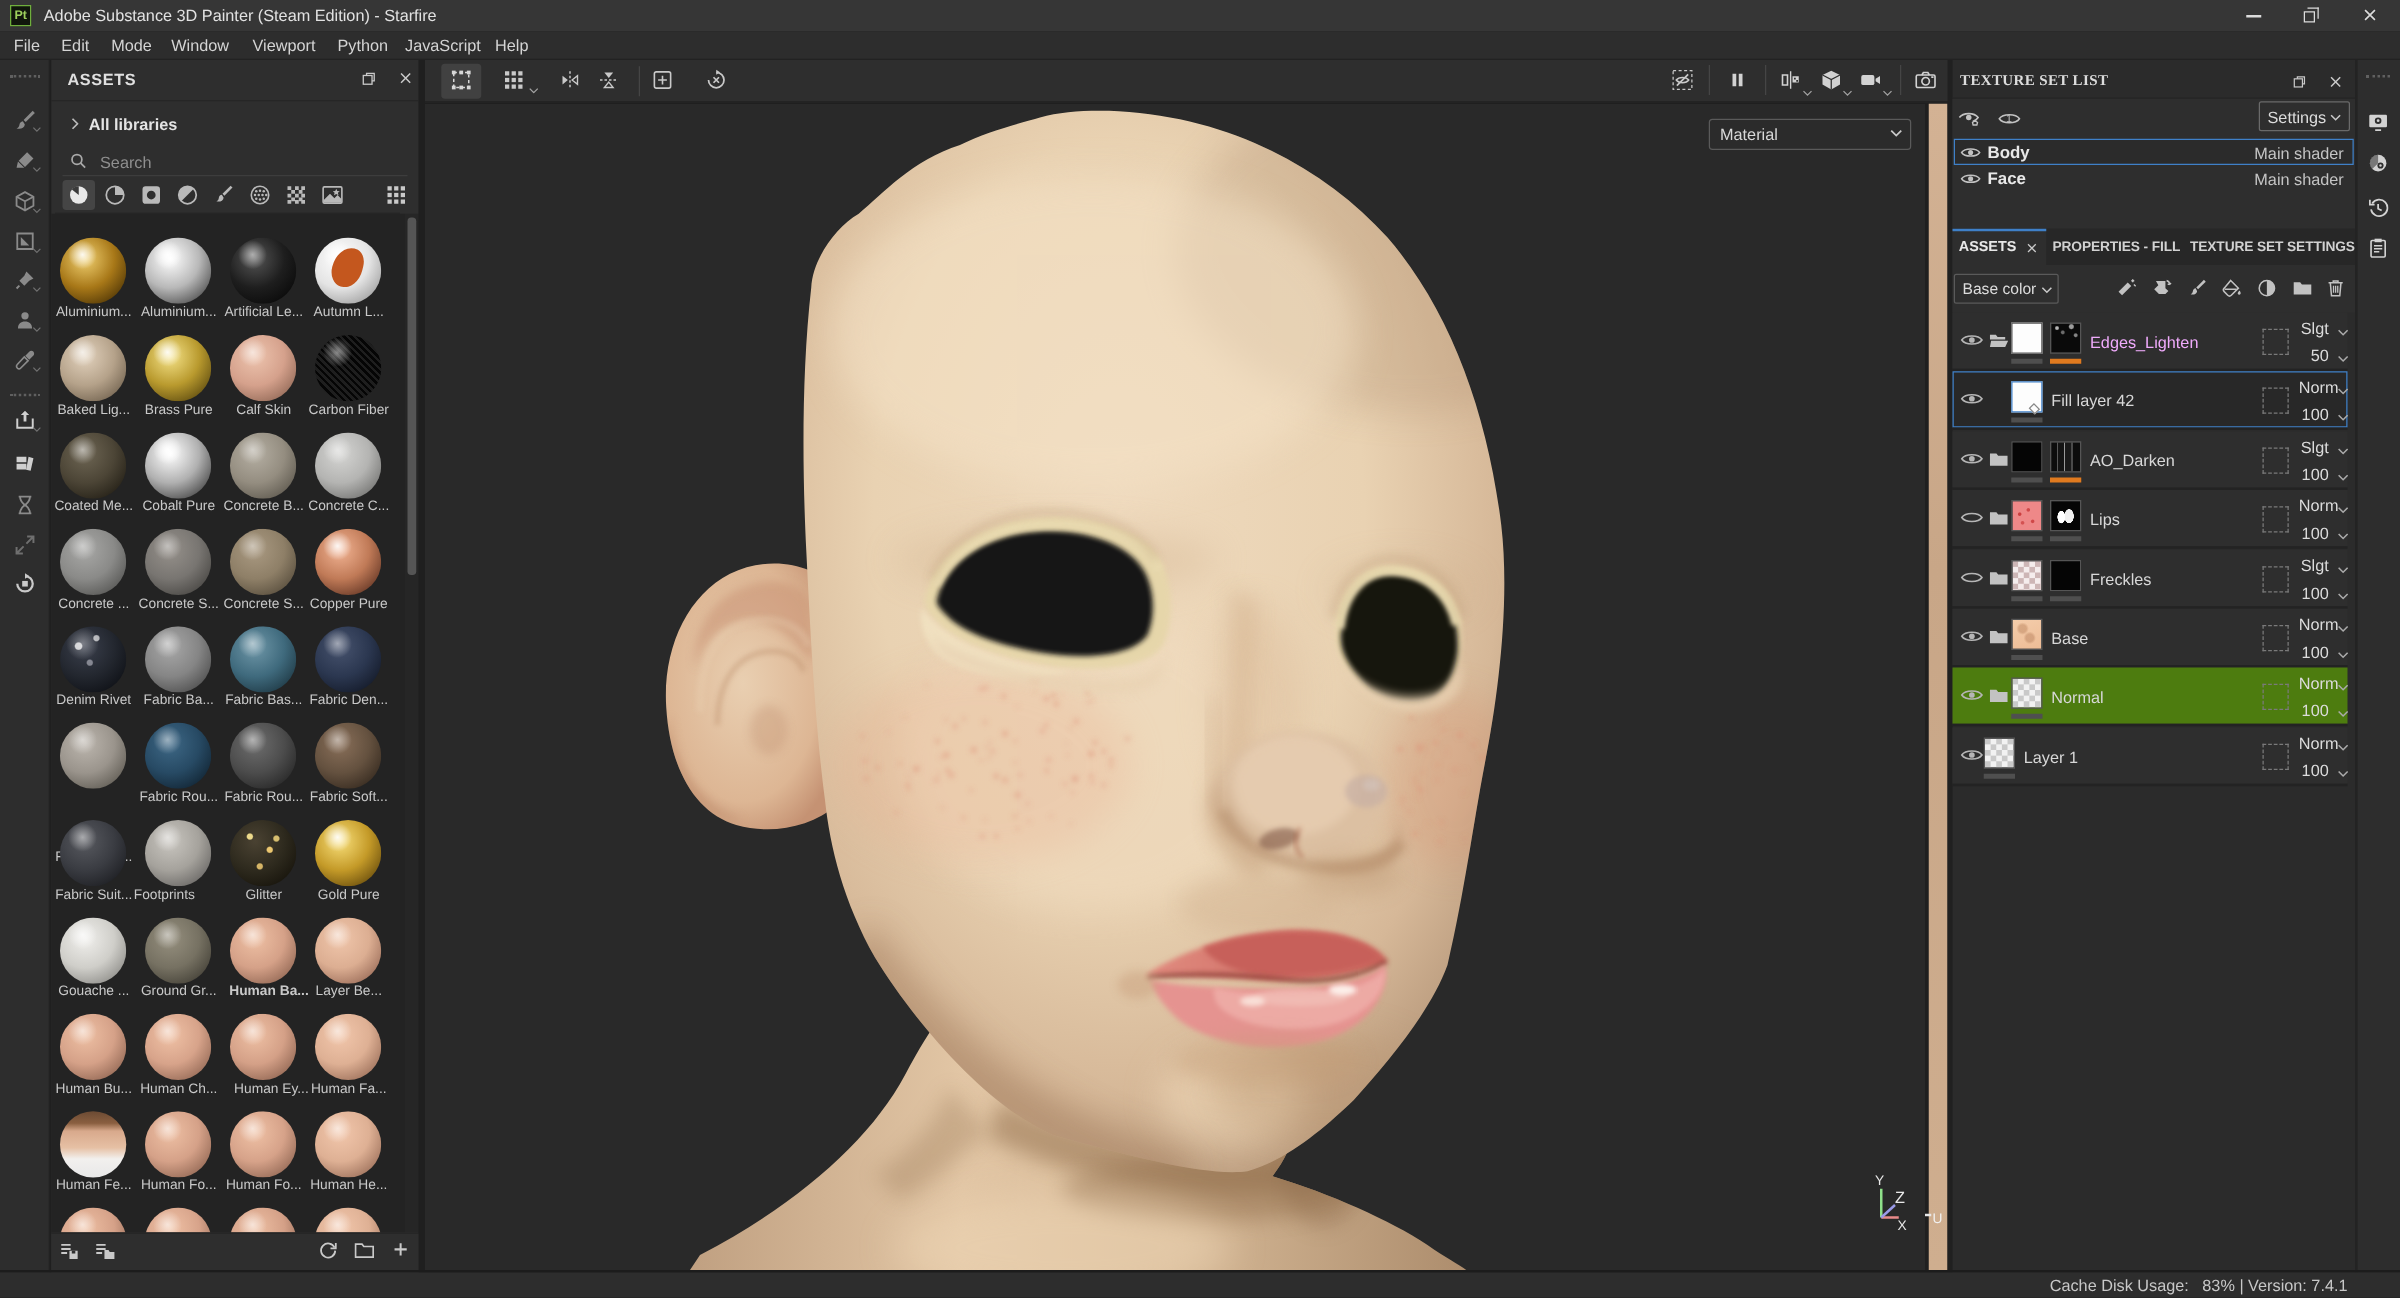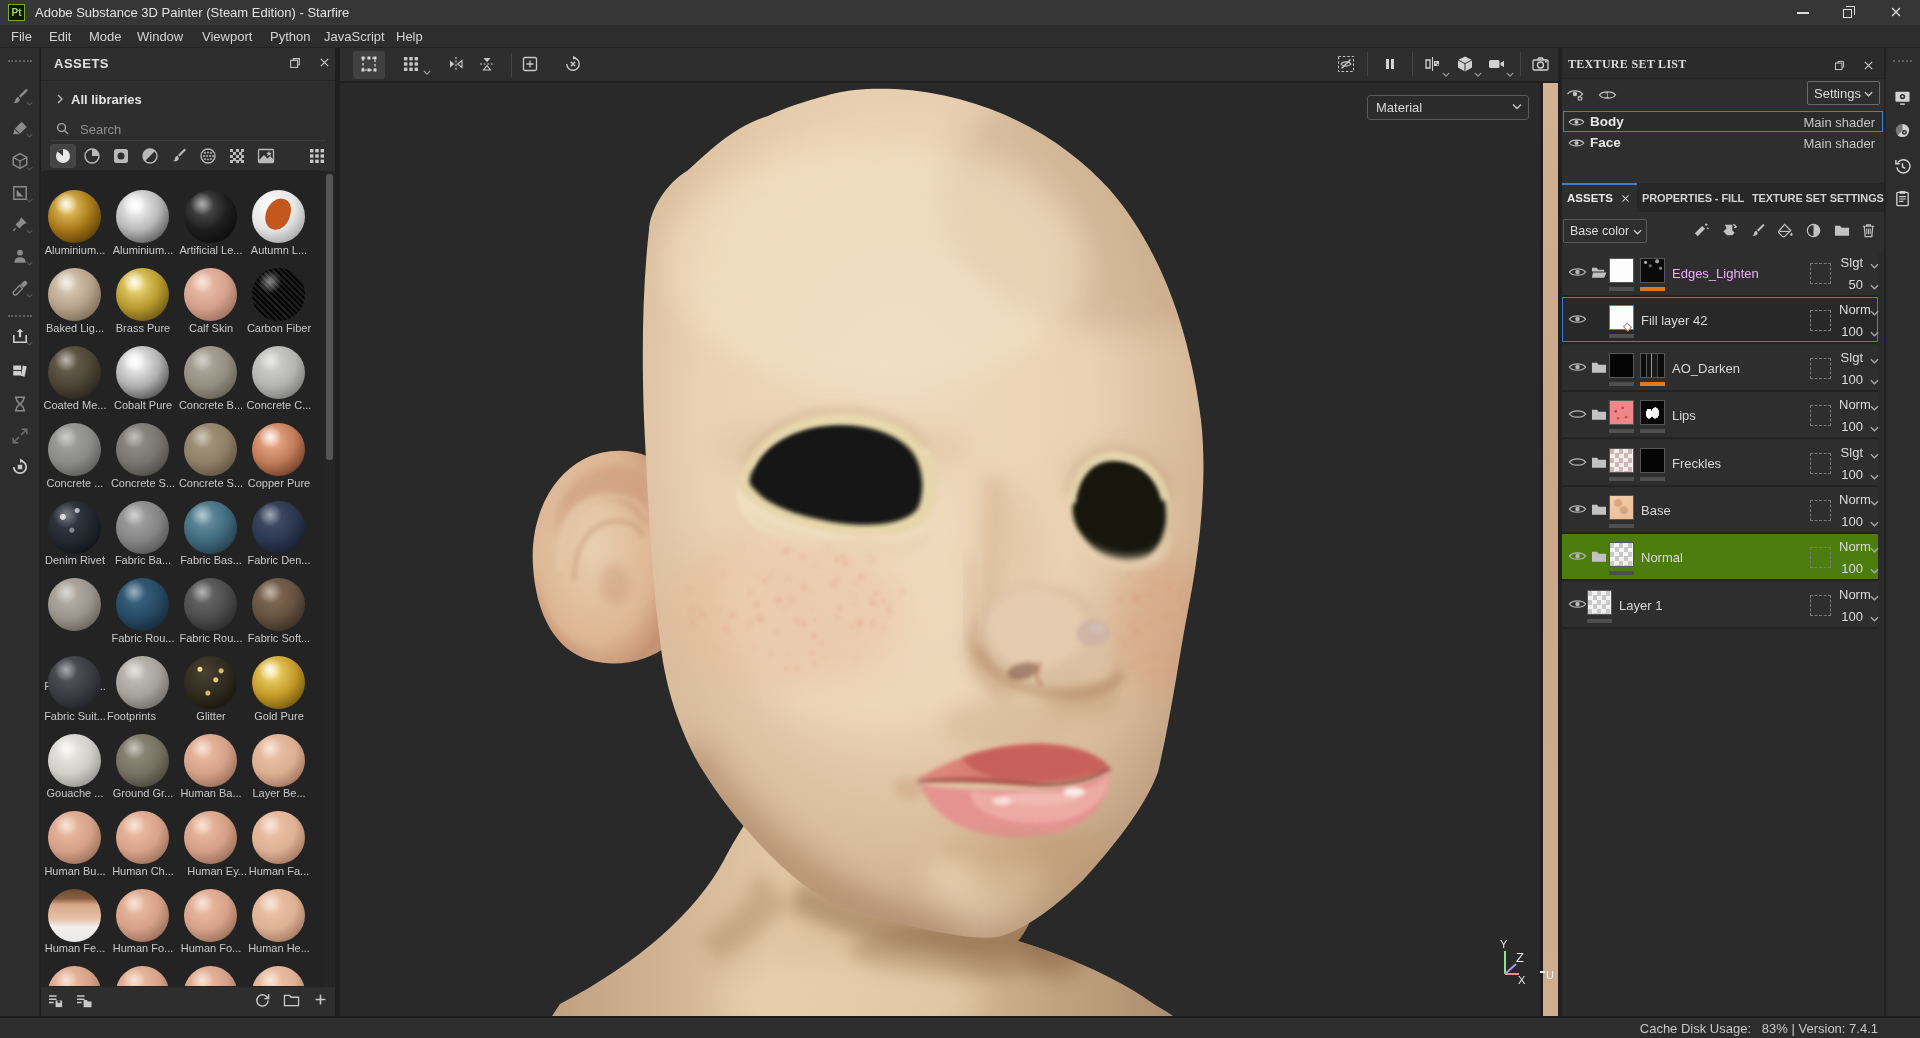--- a/index.html
+++ b/index.html
@@ -322,21 +322,21 @@
 <div style="position:absolute;left:107px;top:710px;width:72px;text-align:left;font-size:11px;color:#c9c9c9;white-space:nowrap;overflow:hidden;">Footprints</div>
 <div style="position:absolute;left:184px;top:656px;width:53px;height:53px;border-radius:50%;background: radial-gradient(circle at 30% 25%, rgba(255,235,150,0.9) 0 2px, rgba(0,0,0,0) 3px),radial-gradient(circle at 60% 45%, rgba(255,215,120,0.9) 0 2px, rgba(0,0,0,0) 3px),radial-gradient(circle at 45% 70%, rgba(255,215,120,0.8) 0 2px, rgba(0,0,0,0) 3px),radial-gradient(circle at 70% 28%, rgba(255,225,130,0.8) 0 2px, rgba(0,0,0,0) 3px),radial-gradient(circle at 38% 32%, #4a4232 0%, #2e2a1e 48%, #15120a 88%);"></div>
 <div style="position:absolute;left:175px;top:710px;width:72px;text-align:center;font-size:11px;color:#c9c9c9;white-space:nowrap;overflow:hidden;">Glitter</div>
 <div style="position:absolute;left:252px;top:656px;width:53px;height:53px;border-radius:50%;background: radial-gradient(circle at 34% 26%, rgba(255,255,255,0.92) 0%, rgba(255,255,255,0) 22%),radial-gradient(circle at 38% 32%, #f8df7a 0%, #c49a28 48%, #63480b 88%);"></div>
 <div style="position:absolute;left:243px;top:710px;width:72px;text-align:center;font-size:11px;color:#c9c9c9;white-space:nowrap;overflow:hidden;">Gold Pure</div>
 <div style="position:absolute;left:48px;top:734px;width:53px;height:53px;border-radius:50%;background: radial-gradient(circle at 34% 26%, rgba(255,255,255,0.7) 0%, rgba(255,255,255,0) 22%),radial-gradient(circle at 38% 32%, #f0efec 0%, #cfcec9 48%, #898884 88%);"></div>
 <div style="position:absolute;left:39px;top:787px;width:72px;text-align:center;font-size:11px;color:#c9c9c9;white-space:nowrap;overflow:hidden;">Gouache ...</div>
 <div style="position:absolute;left:116px;top:734px;width:53px;height:53px;border-radius:50%;background: radial-gradient(circle at 34% 26%, rgba(255,255,255,0.5) 0%, rgba(255,255,255,0) 22%),radial-gradient(circle at 38% 32%, #96907f 0%, #767162 48%, #403d34 88%);"></div>
 <div style="position:absolute;left:107px;top:787px;width:72px;text-align:center;font-size:11px;color:#c9c9c9;white-space:nowrap;overflow:hidden;">Ground Gr...</div>
 <div style="position:absolute;left:184px;top:734px;width:53px;height:53px;border-radius:50%;background: radial-gradient(circle at 34% 26%, rgba(255,255,255,0.6) 0%, rgba(255,255,255,0) 22%),radial-gradient(circle at 38% 32%, #eec0a4 0%, #d5a188 48%, #8d6350 88%);"></div>
-<div style="position:absolute;left:175px;top:787px;width:72px;text-align:center;font-size:11px;color:#c9c9c9;white-space:nowrap;overflow:hidden;">Human Ba...</div>
+<div style="position:absolute;left:175px;top:787px;width:72px;text-align:right;font-size:11px;color:#c9c9c9;white-space:nowrap;overflow:hidden;font-weight:bold;">Human Ba...</div>
 <div style="position:absolute;left:252px;top:734px;width:53px;height:53px;border-radius:50%;background: radial-gradient(circle at 34% 26%, rgba(255,255,255,0.6) 0%, rgba(255,255,255,0) 22%),radial-gradient(circle at 38% 32%, #f0c6ab 0%, #dcae92 48%, #966855 88%);"></div>
 <div style="position:absolute;left:243px;top:787px;width:72px;text-align:center;font-size:11px;color:#c9c9c9;white-space:nowrap;overflow:hidden;">Layer Be...</div>
 <div style="position:absolute;left:48px;top:811px;width:53px;height:53px;border-radius:50%;background: radial-gradient(circle at 34% 26%, rgba(255,255,255,0.6) 0%, rgba(255,255,255,0) 22%),radial-gradient(circle at 38% 32%, #eec0a4 0%, #d5a188 48%, #8d6350 88%);"></div>
 <div style="position:absolute;left:39px;top:865px;width:72px;text-align:center;font-size:11px;color:#c9c9c9;white-space:nowrap;overflow:hidden;">Human Bu...</div>
 <div style="position:absolute;left:116px;top:811px;width:53px;height:53px;border-radius:50%;background: radial-gradient(circle at 34% 26%, rgba(255,255,255,0.6) 0%, rgba(255,255,255,0) 22%),radial-gradient(circle at 38% 32%, #f0c2a6 0%, #d7a38a 48%, #8f6552 88%);"></div>
 <div style="position:absolute;left:107px;top:865px;width:72px;text-align:center;font-size:11px;color:#c9c9c9;white-space:nowrap;overflow:hidden;">Human Ch...</div>
 <div style="position:absolute;left:184px;top:811px;width:53px;height:53px;border-radius:50%;background: radial-gradient(circle at 34% 26%, rgba(255,255,255,0.6) 0%, rgba(255,255,255,0) 22%),radial-gradient(circle at 38% 32%, #eec0a4 0%, #d4a087 48%, #8c624f 88%);"></div>
 <div style="position:absolute;left:175px;top:865px;width:72px;text-align:right;font-size:11px;color:#c9c9c9;white-space:nowrap;overflow:hidden;">Human Ey...</div>
 <div style="position:absolute;left:252px;top:811px;width:53px;height:53px;border-radius:50%;background: radial-gradient(circle at 34% 26%, rgba(255,255,255,0.6) 0%, rgba(255,255,255,0) 22%),radial-gradient(circle at 38% 32%, #f2c7ac 0%, #deb094 48%, #976b56 88%);"></div>
 <div style="position:absolute;left:243px;top:865px;width:72px;text-align:center;font-size:11px;color:#c9c9c9;white-space:nowrap;overflow:hidden;">Human Fa...</div>

